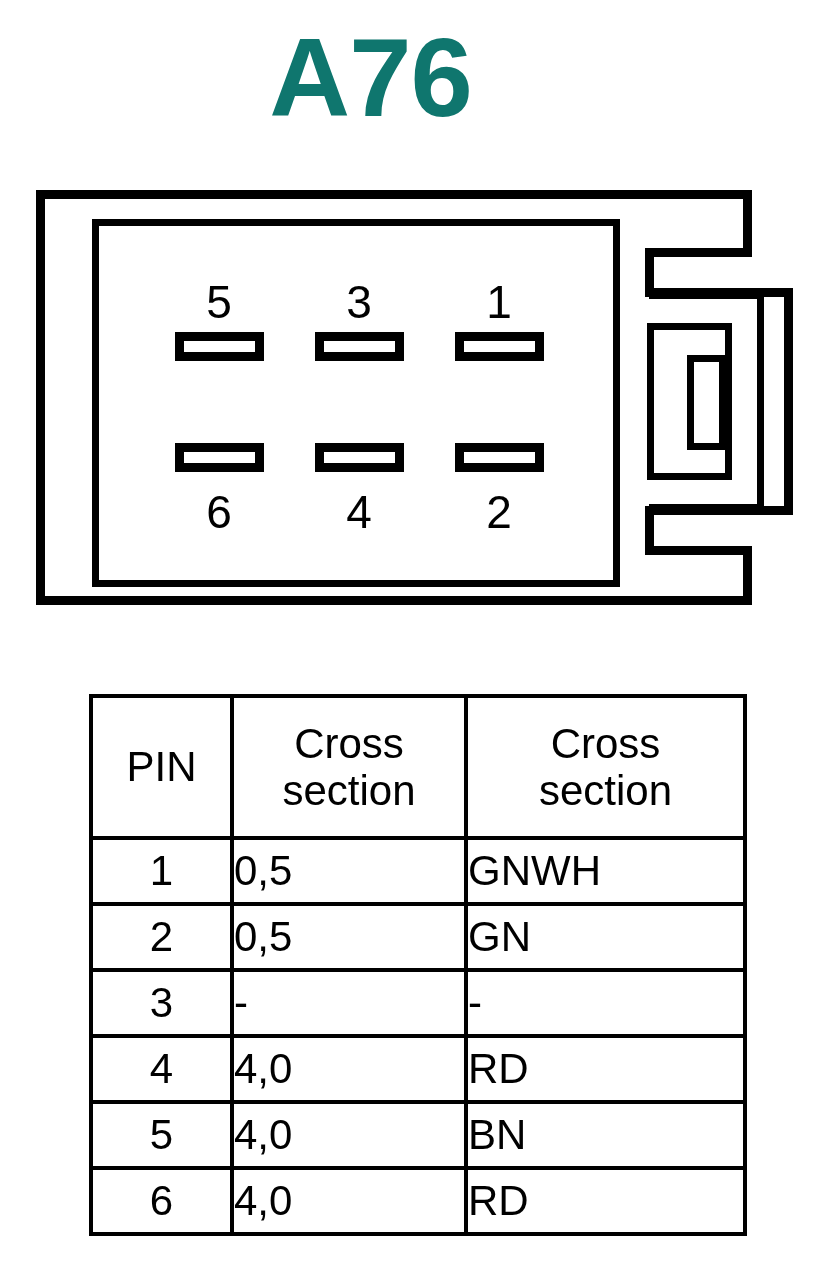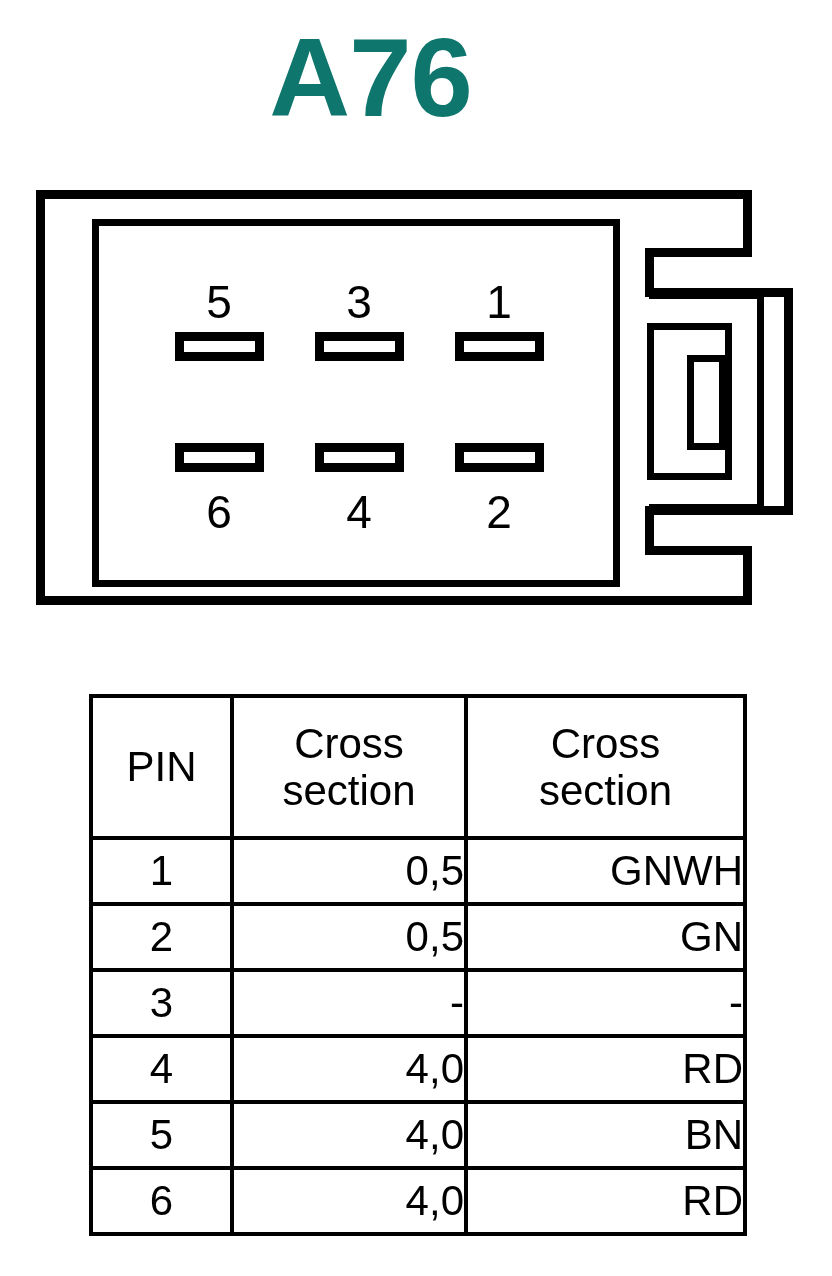--- a/index.html
+++ b/index.html
@@ -109,21 +109,21 @@
 
   table.pin-table tbody td {
     height: 62px;
     vertical-align: middle;
   }
   td.cell-pin {
     text-align: center;
   }
   td.cell-cross,
   td.cell-color {
-    text-align: right;
+    text-align: left;
     padding-left: 12px;
   }
 </style>
 </head>
 <body>
 
 <div id="title">A76</div>
 
 <div id="connector-drawing">
   <svg width="832" height="440" viewBox="0 0 832 440" xmlns="http://www.w3.org/2000/svg">

